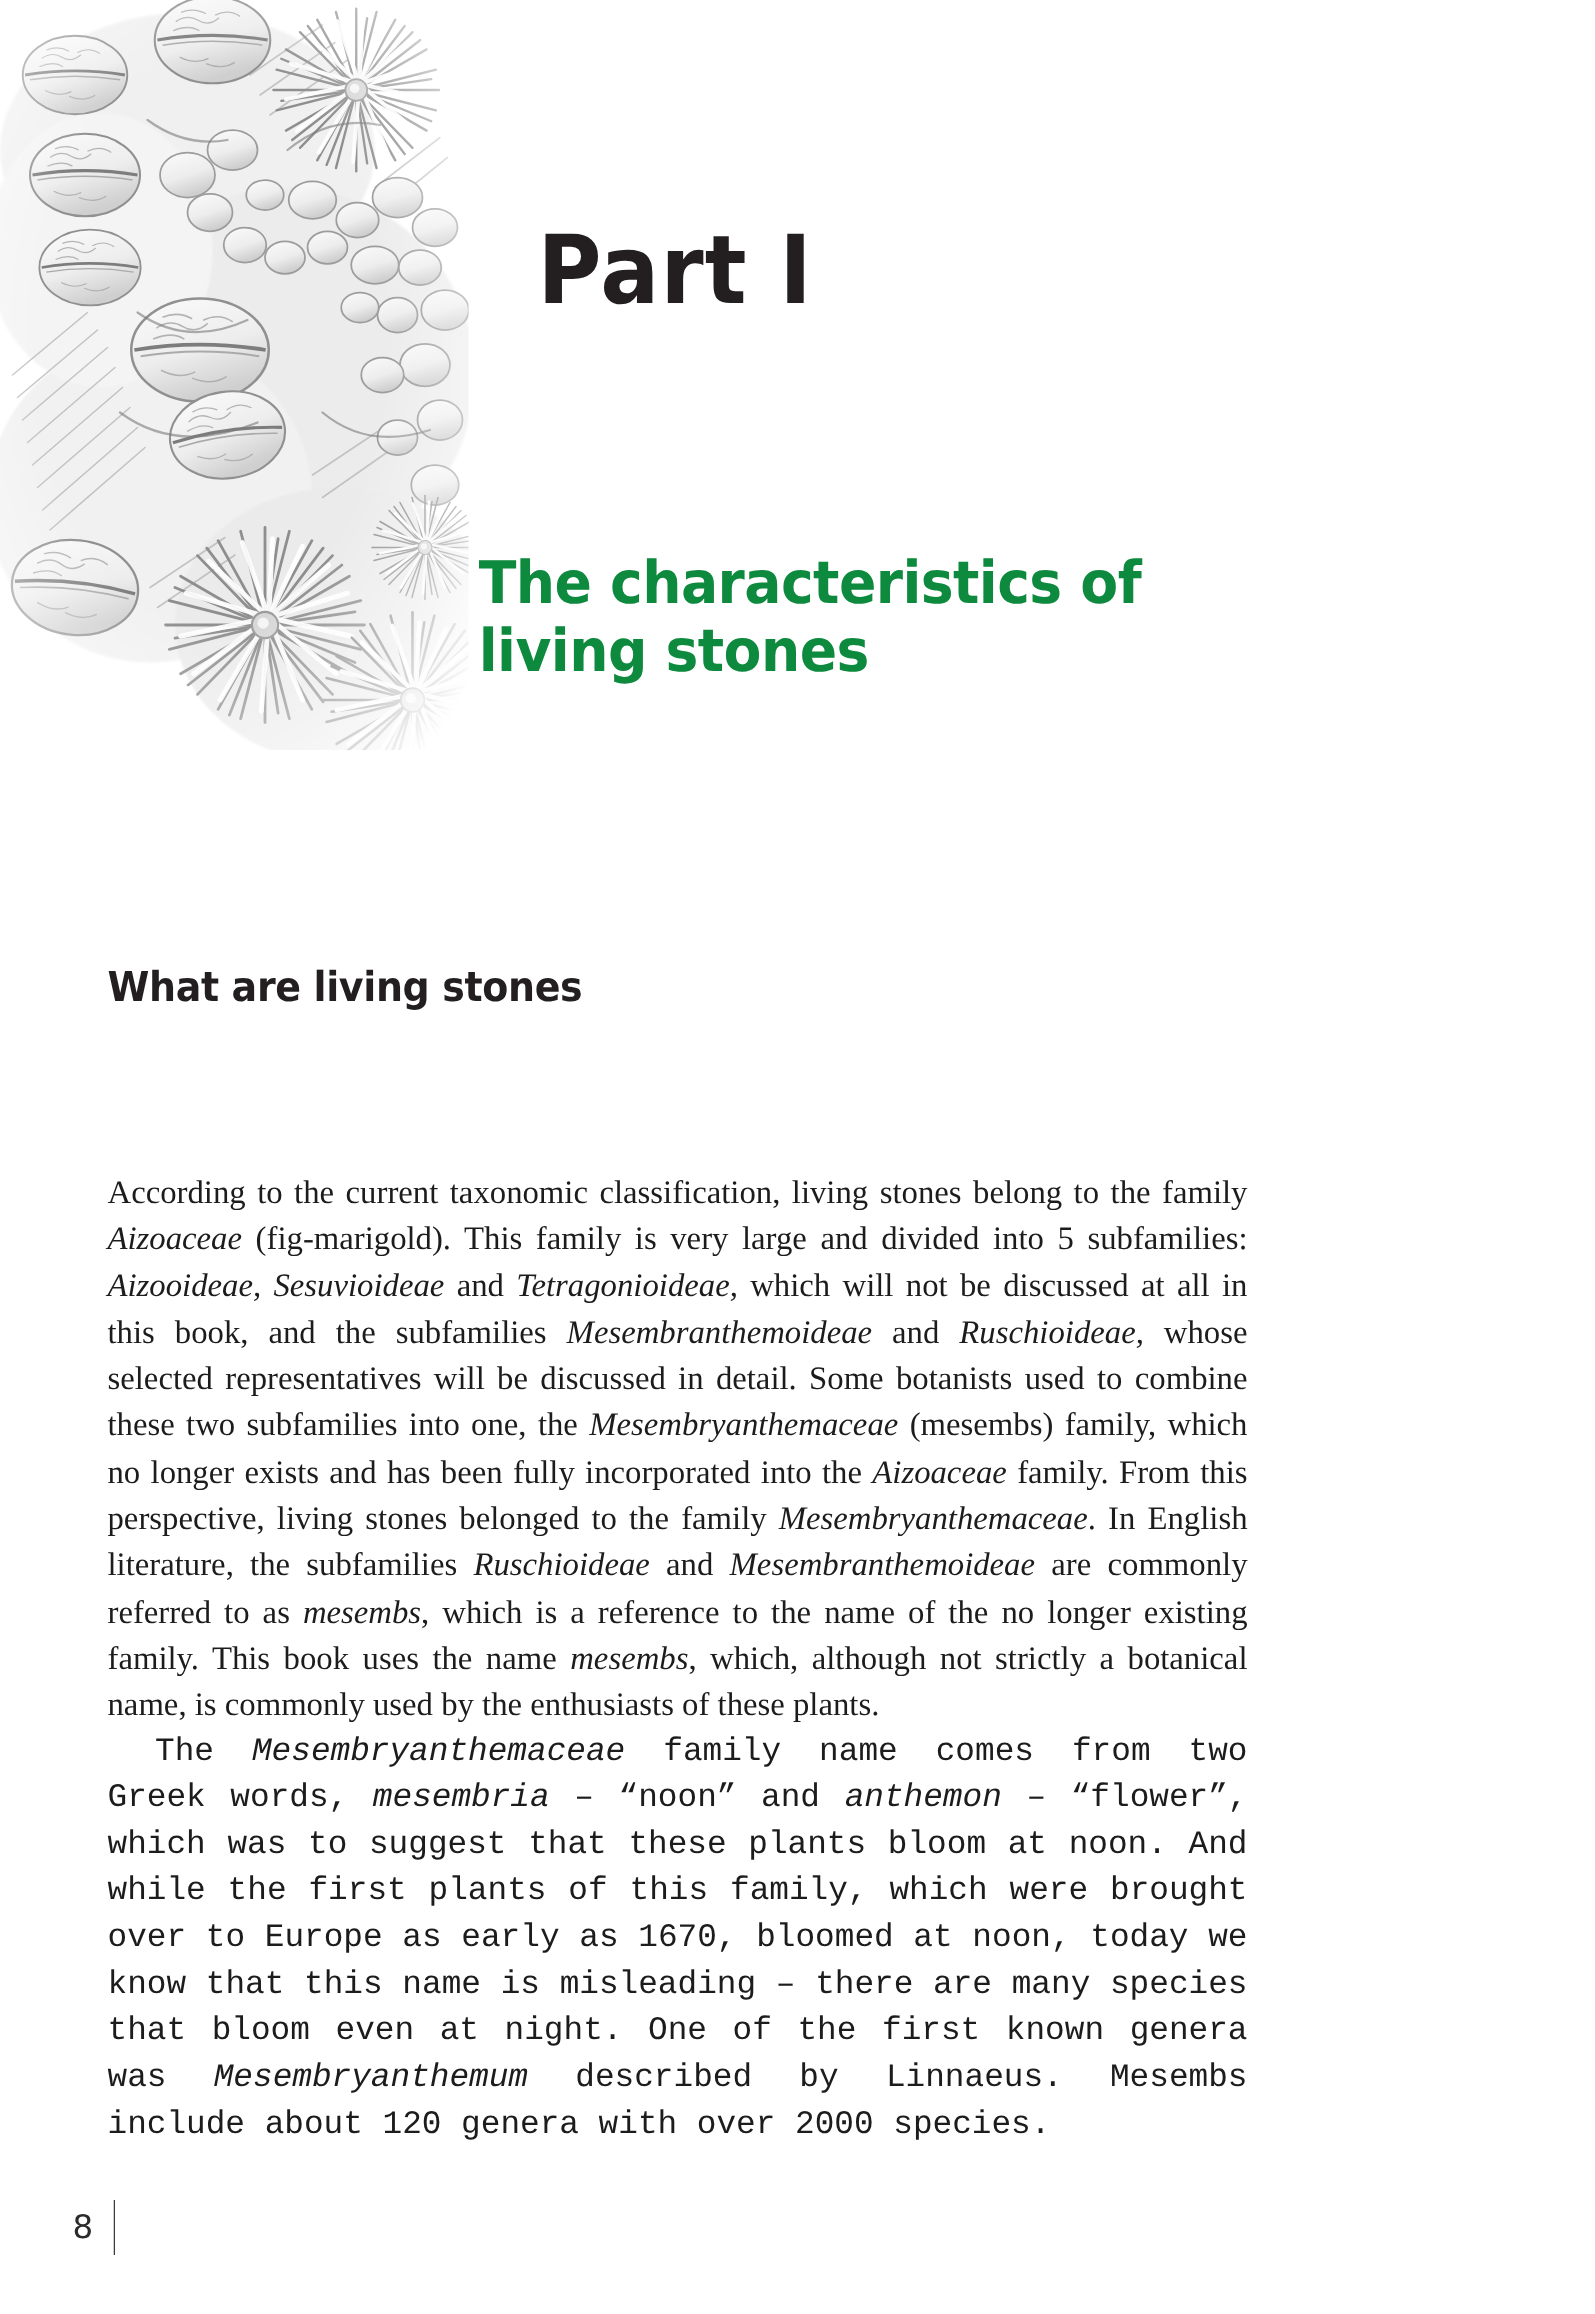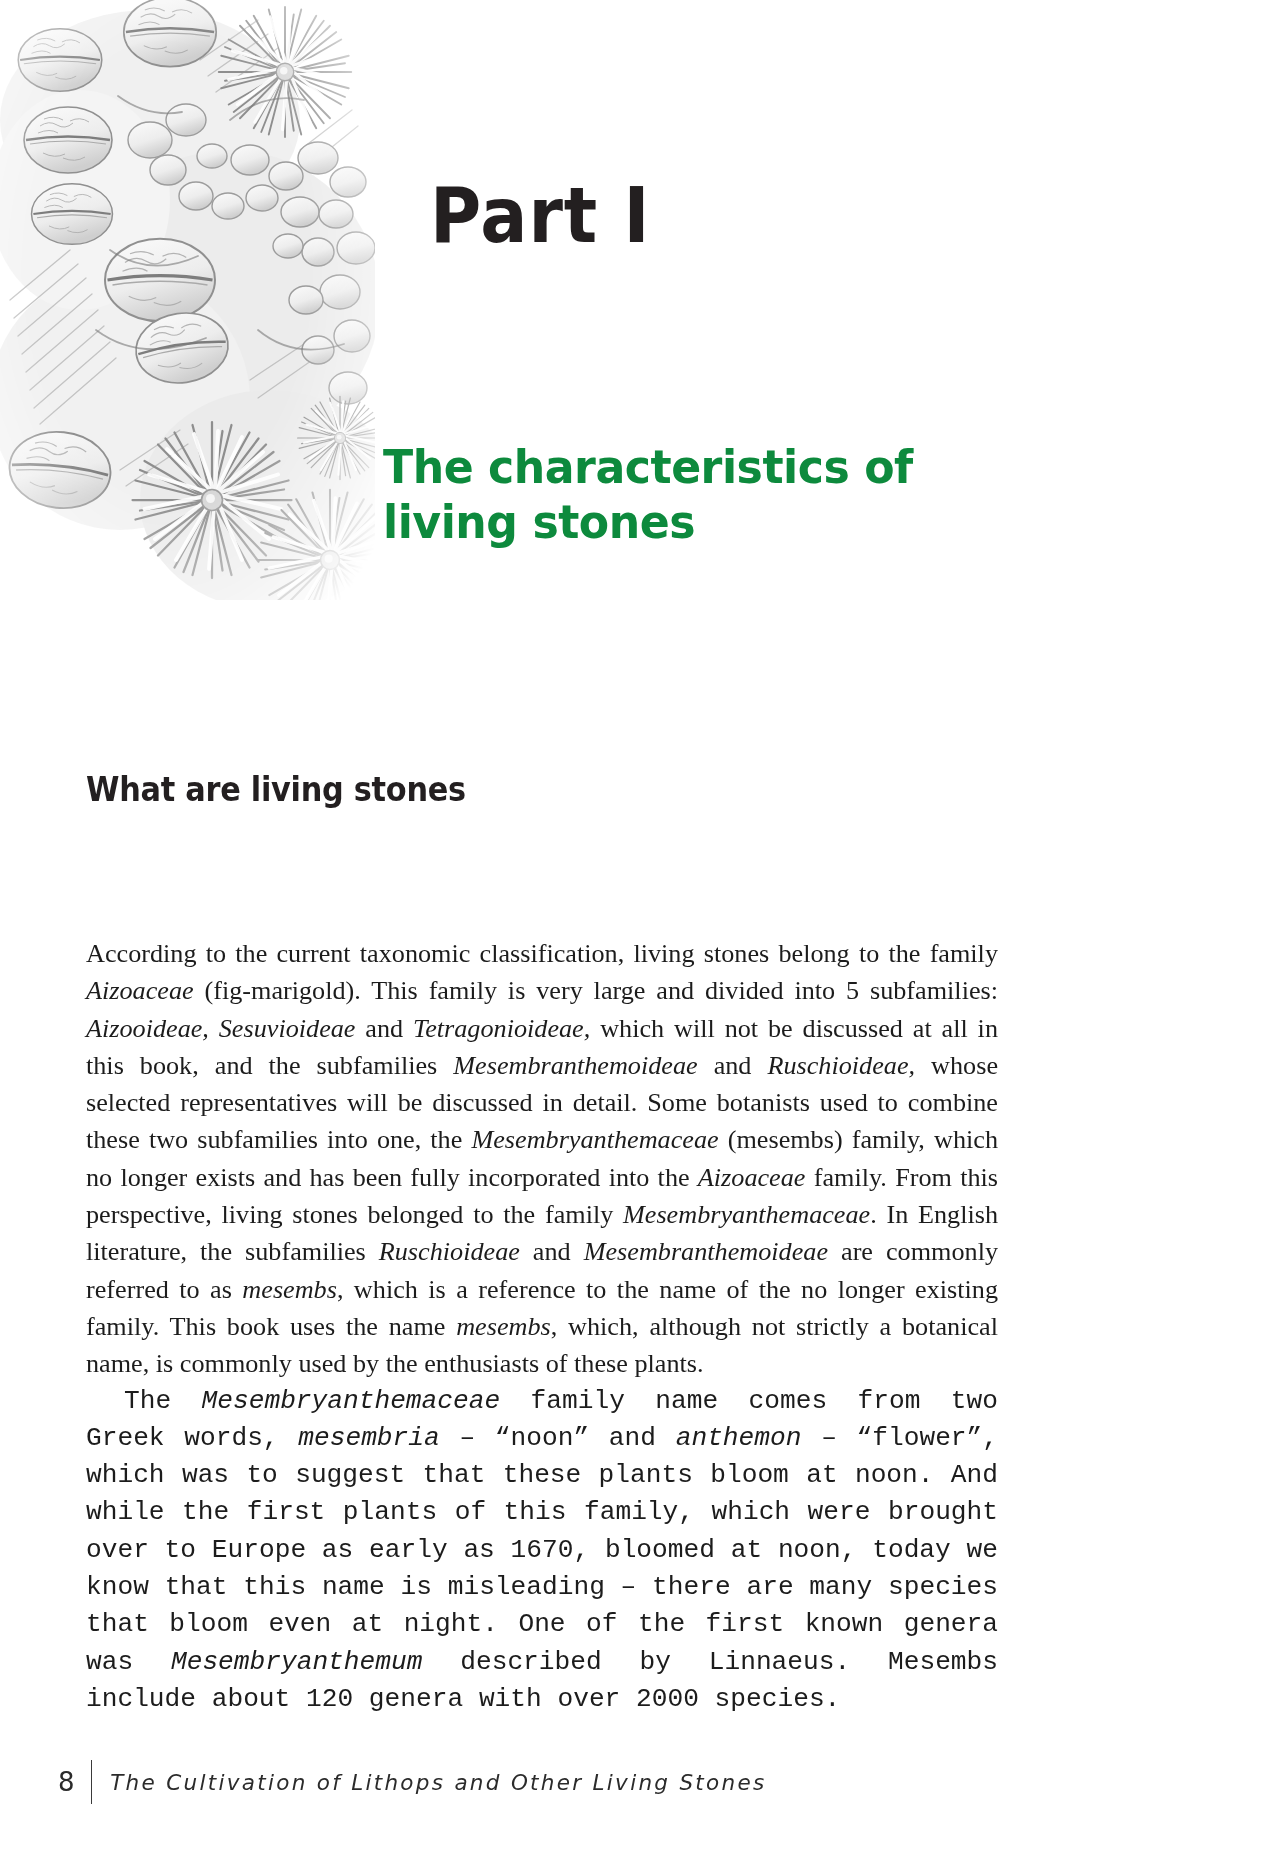--- a/index.html
+++ b/index.html
@@ -340,14 +340,13 @@
 <div id="section-heading">What are living stones</div>
 
 <div id="body-copy">
   <p>According to the current taxonomic classification, living stones belong to the family <i>Aizoaceae</i> (fig-marigold). This family is very large and divided into 5 subfamilies: <i>Aizooideae, Sesuvioideae</i> and <i>Tetragonioideae,</i> which will not be discussed at all in this book, and the subfamilies <i>Mesembranthemoideae</i> and <i>Ruschioideae,</i> whose selected representatives will be discussed in detail. Some botanists used to combine these two subfamilies into one, the <i>Mesembryanthemaceae</i> (mesembs) family, which no longer exists and has been fully incorporated into the <i>Aizoaceae</i> family. From this perspective, living stones belonged to the family <i>Mesembryanthemaceae</i>. In English literature, the subfamilies <i>Ruschioideae</i> and <i>Mesembranthemoideae</i> are commonly referred to as <i>mesembs</i>, which is a reference to the name of the no longer existing family. This book uses the name <i>mesembs</i>, which, although not strictly a botanical name, is commonly used by the enthusiasts of these plants.</p>
   <p class="indent">The <i>Mesembryanthemaceae</i> family name comes from two Greek words, <i>mesembria</i> – “noon” and <i>anthemon</i> – “flower”, which was to suggest that these plants bloom at noon. And while the first plants of this family, which were brought over to Europe as early as 1670, bloomed at noon, today we know that this name is misleading – there are many species that bloom even at night. One of the first known genera was <i>Mesembryanthemum</i> described by Linnaeus. Mesembs include about 120 genera with over 2000 species.</p>
 </div>
 
 <div id="footer">
   <span class="page-number">8</span>
   <span class="rule"></span>
-  <span class="book-title">The Cultivation of Lithops and Other Living Stones</span>
 </div>
 
 </body></html>

